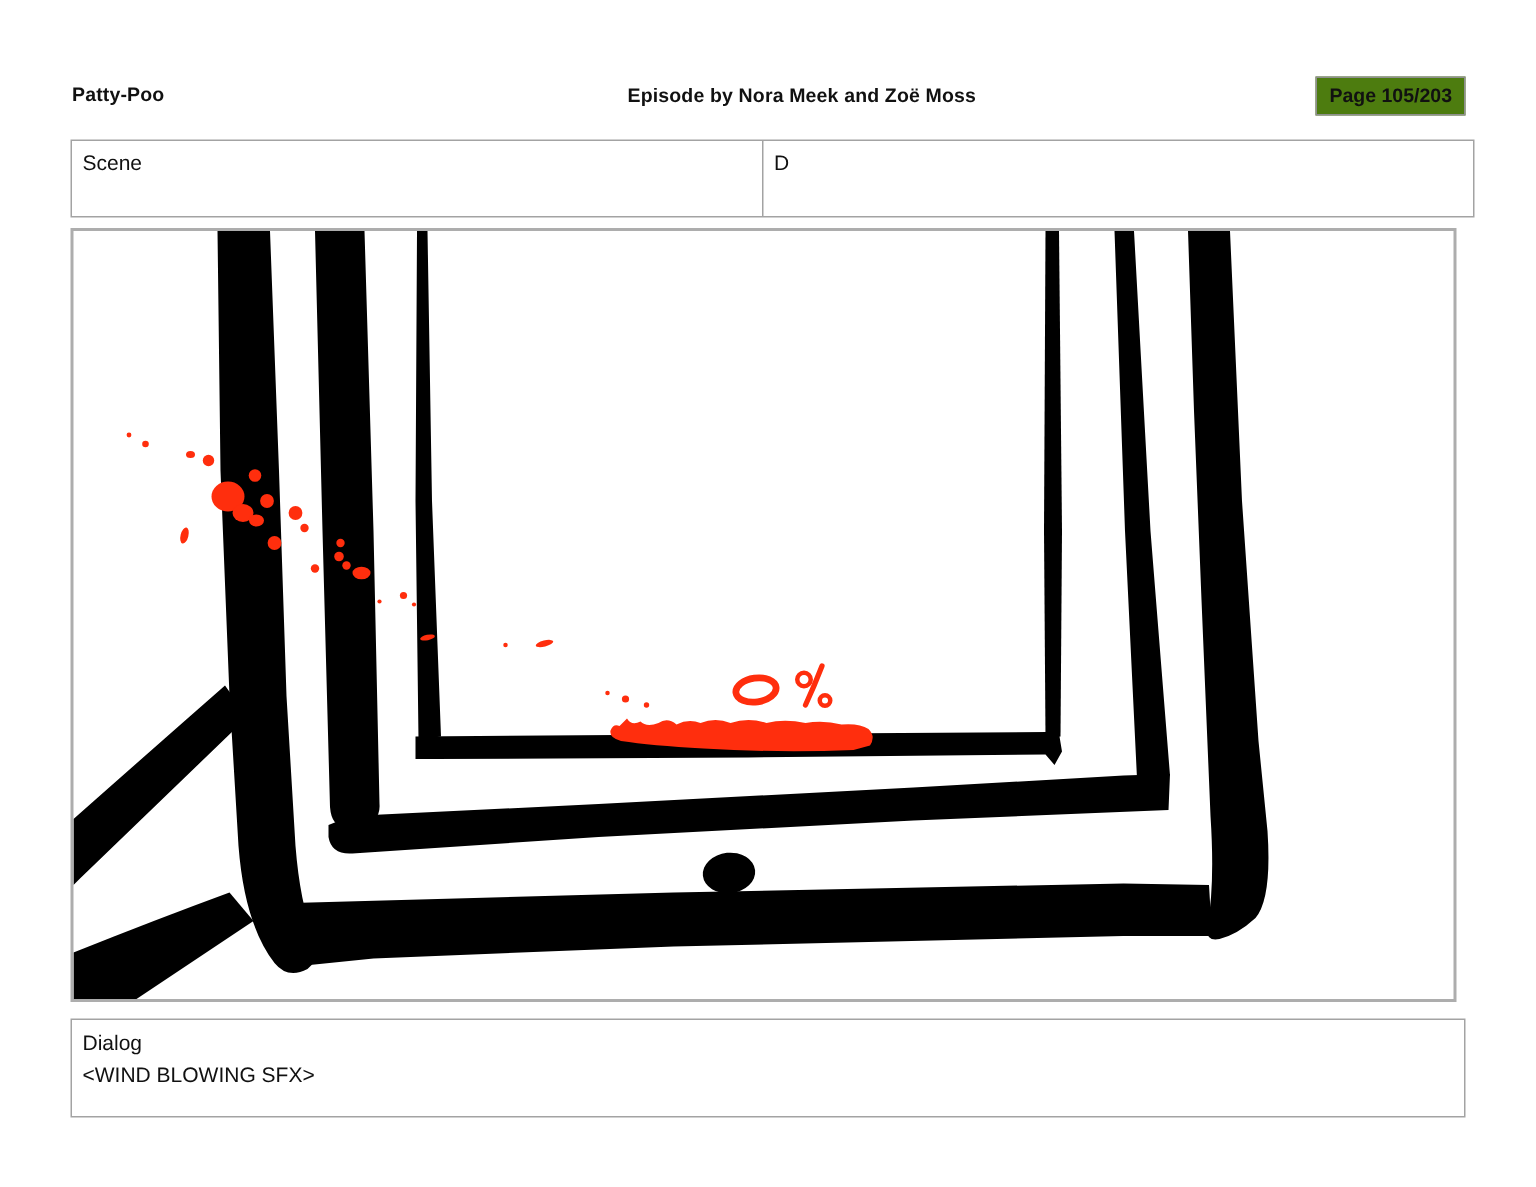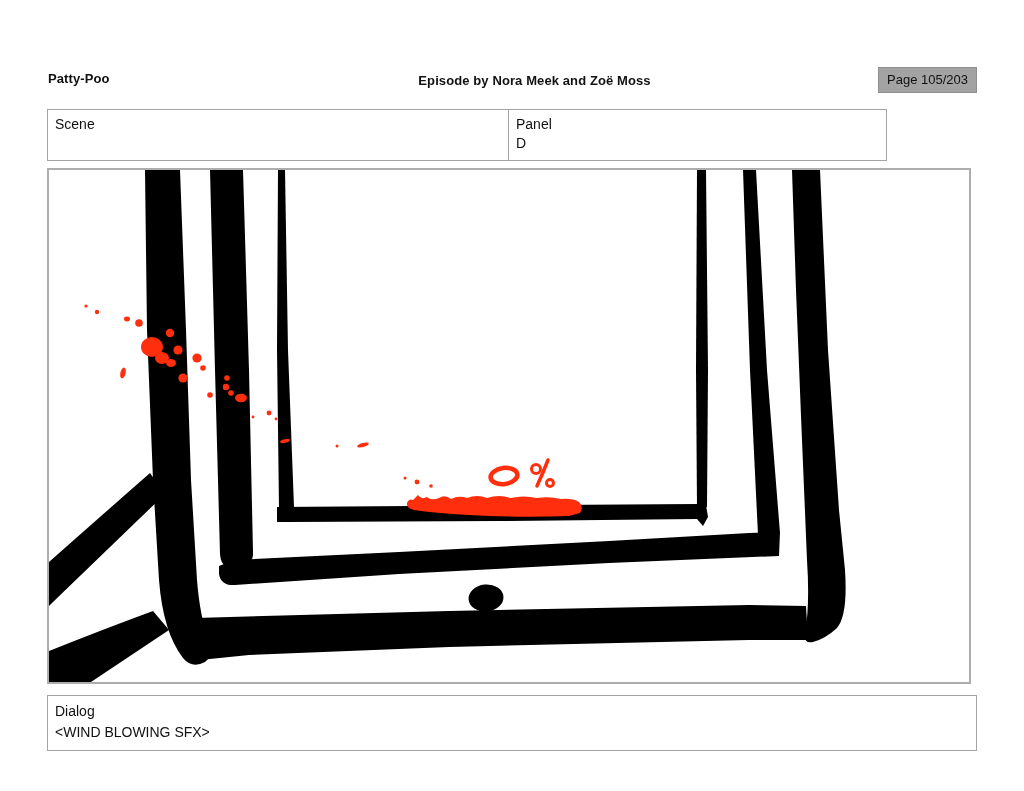--- a/index.html
+++ b/index.html
@@ -4,44 +4,44 @@
 <style>
   * { margin: 0; padding: 0; box-sizing: border-box; }
   html, body {
     width: 1024px; height: 791px;
     background: #ffffff;
     font-family: "Liberation Sans", sans-serif;
     color: #111111;
     overflow: hidden;
     position: relative;
   }
-  .page { position: absolute; inset: 0; margin-top: 16px; }
+  .page { position: absolute; inset: 0; }
 
   
   .hdr-title {
     position: absolute; left: 48px; top: 55px;
     font-size: 13px; font-weight: 700; letter-spacing: .1px;
   }
   .hdr-episode-wrap {
     position: absolute; left: 0; right: 0; top: 55px;
     text-align: center;
   }
   .hdr-episode { font-size: 13px; font-weight: 700; letter-spacing: .1px; padding-left: 45px; }
   .hdr-pagebox {
     position: absolute; right: 47px; top: 51px;
     border: 1px solid #8f8f8f;
     padding: 4px 8px 5px 8px;
-    font-size: 13px; font-weight: 400;
-    background: #a3a3a3;
+    font-size: 13px; font-weight: 700;
+    background: #4d7c0f;
   }
 
   
   .meta-table {
     position: absolute; left: 47px; top: 93px;
-    width: 840px; height: 52px;
+    width: 936px; height: 52px;
     border: 1px solid #a3a3a3;
     display: flex;
   }
   .meta-cell {
     flex: 0 0 460px;
     padding: 5px 7px;
     font-size: 14px; line-height: 19px;
   }
   .meta-cell + .meta-cell {
     flex: 1 1 auto;
@@ -54,21 +54,21 @@
     position: absolute; left: 47px; top: 152px;
     width: 924px; height: 516px;
     border: 2px solid #adadad;
     background: #ffffff;
   }
   .art-panel svg { display: block; width: 100%; height: 100%; }
 
   
   .dialog-box {
     position: absolute; left: 47px; top: 679px;
-    width: 930px; height: 56px;
+    width: 930px; height: 66px;
     border: 1px solid #a3a3a3;
     padding: 5px 7px;
     font-size: 14px; line-height: 21px;
   }
   .dialog-label, .dialog-value { display: block; }
 </style>
 </head>
 <body>
 
 <div class="page">
@@ -77,21 +77,20 @@
   <div class="hdr-episode-wrap">
     <span class="hdr-episode">Episode by Nora Meek and Zoë Moss</span>
   </div>
   <div class="hdr-pagebox">Page 105/203</div>
 
   <div class="meta-table">
     <div class="meta-cell">
       <span class="meta-label">Scene</span>
     </div>
     <div class="meta-cell">
-      <span class="meta-label">Panel</span>
       <span class="meta-value">D</span>
     </div>
   </div>
 
   <div class="art-panel">
     <svg viewBox="0 0 920 512" preserveAspectRatio="none" role="img" aria-label="Hand-inked close-up of a tablet with nested heavy black frame outlines, red blood splatter across the upper left, a red smear along the bottom of the screen beside a hand-drawn battery reading, two diagonal ink strokes at the lower left, and an oval home button">
 
       <g fill="#000000">
         <path d="M101 303 L116 324 Q60 378 4 432 L0 436 L0 392 Q52 346 101 303 Z"></path>
         <path d="M104 441 L120 460 L42 512 L0 512 L0 481 Q55 459 104 441 Z"></path>

